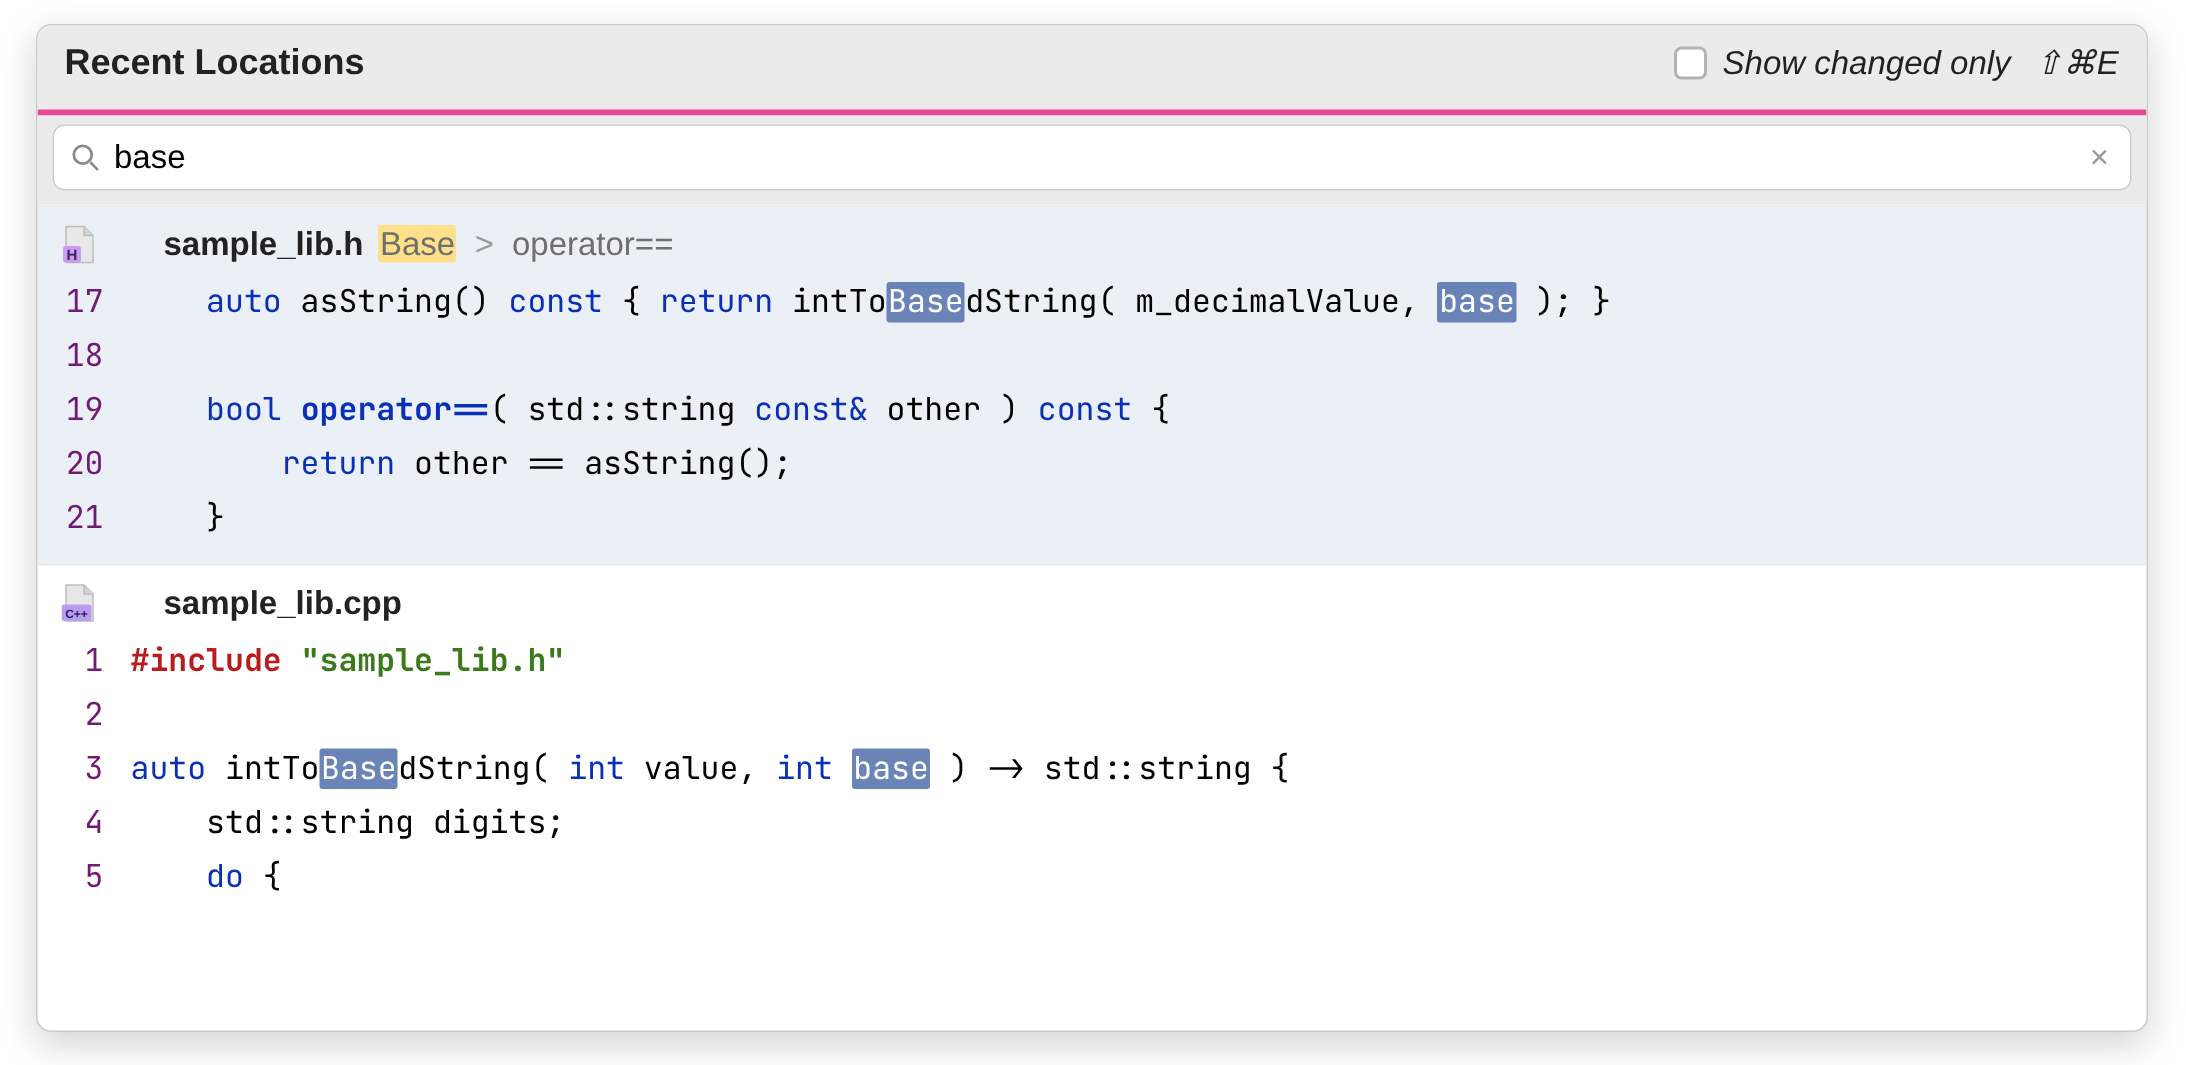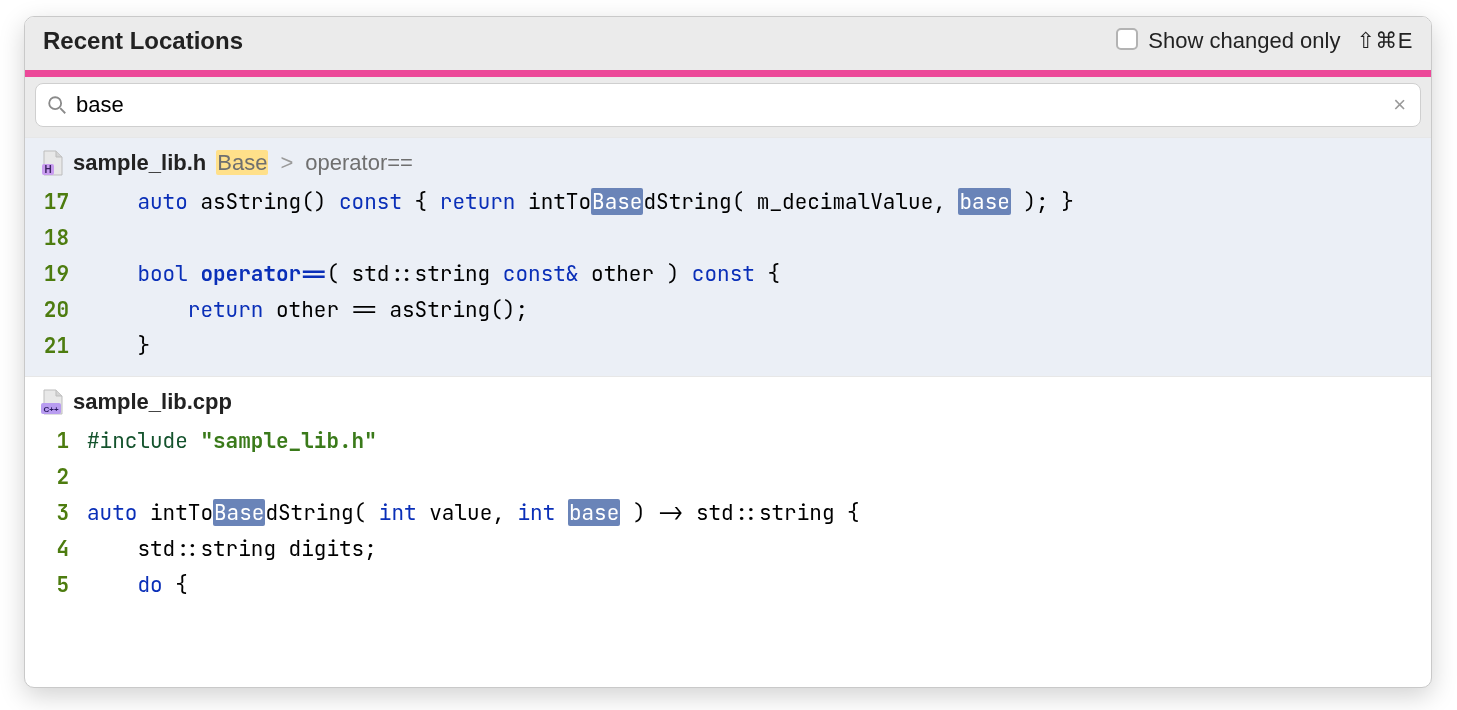--- a/index.html
+++ b/index.html
@@ -11,29 +11,29 @@
   background: #fff;
   border: 1px solid #c9c9c9;
   border-radius: 10px;
   box-shadow: 0 8px 26px rgba(0,0,0,0.18);
   display: flex;
   flex-direction: column;
   overflow: hidden;
 }
 .header {
   background: #ebebeb;
-  border-bottom: 7px solid #ec4899;
+  border-bottom: 4px solid #ec4899;
   display: flex;
   align-items: center;
   justify-content: space-between;
   padding: 10px 18px 16px 18px;
   height: 60px;
 }
 .title { font-weight: 700; font-size: 24px; color: #222; }
-.chk-wrap { display: flex; gap: 10px; font-size: 22px; color: #222; }
+.chk-wrap { display: flex; align-items: center; gap: 10px; font-size: 22px; color: #222; font-style: italic; }
 .chk {
   width: 22px; height: 22px; border: 2px solid #b3b3b3; border-radius: 5px; background: #fff;
 }
 .shortcut { color: #222; letter-spacing: 0.5px; margin-left: 6px; font-size: 22px;}
 .search-row { padding: 6px 10px 10px 10px; background: #ebebeb; }
 .search-box {
   display: flex; align-items: center;
   background: #fff; border: 1px solid #cfcfcf; border-radius: 8px;
   height: 44px; padding: 0 10px;
 }
@@ -49,45 +49,44 @@
 .loc.selected { background: #ebeff6; }
 .loc-header {
   display: flex; align-items: center; gap: 10px;
   padding: 12px 16px 6px 16px;
   font-size: 22px;
 }
 .file-icon {
   width: 22px; height: 26px; position: relative; flex: 0 0 auto;
 }
 .file-icon svg { width: 22px; height: 26px; }
-.file-name { font-weight: 700; color: #222; }
+.file-name { font-weight: 700; color: #222; margin-left: 36px; }
 .crumb-sym { color: #6f6f6f; }
 .crumb-sep { color: #9a9a9a; padding: 0 2px; }
 .crumb-sym .hl-y, .crumb-sym .plain { }
 .hl-y { background: #ffe08a; border-radius: 2px; padding: 0 1px; }
 
 .code {
   font-family: "JetBrains Mono","Menlo","Consolas",monospace;
   font-size: 21px;
   line-height: 36px;
   padding: 2px 0 12px 0;
   white-space: pre;
 }
 .code-row { display: flex; }
 .gutter {
-  width: 62px; text-align: right; color: #4d7c0f; padding-right: 18px; flex: 0 0 auto;
+  width: 62px; text-align: right; color: #701a75; padding-right: 18px; flex: 0 0 auto;
   user-select: none;
-  font-weight: bold;
 }
 .code-line { flex: 1; }
 
 .kw { color: #0a2fb8; font-weight: 400; }
 .kw2 { color: #0a2fb8; font-weight: 700; }
 .str { color: #3a7a1a; font-weight: 700; }
-.pp { color: #14532d; } 
+.pp { color: #b91c1c; font-weight: bold; } 
 .hl-b { background: #6a84b8; color: #fff; border-radius: 2px; padding: 0 1px; }
 
 </style>
 </head>
 <body>
 
 <div class="popup">
   <div class="header">
     <div class="title">Recent Locations</div>
     <label class="chk-wrap">

